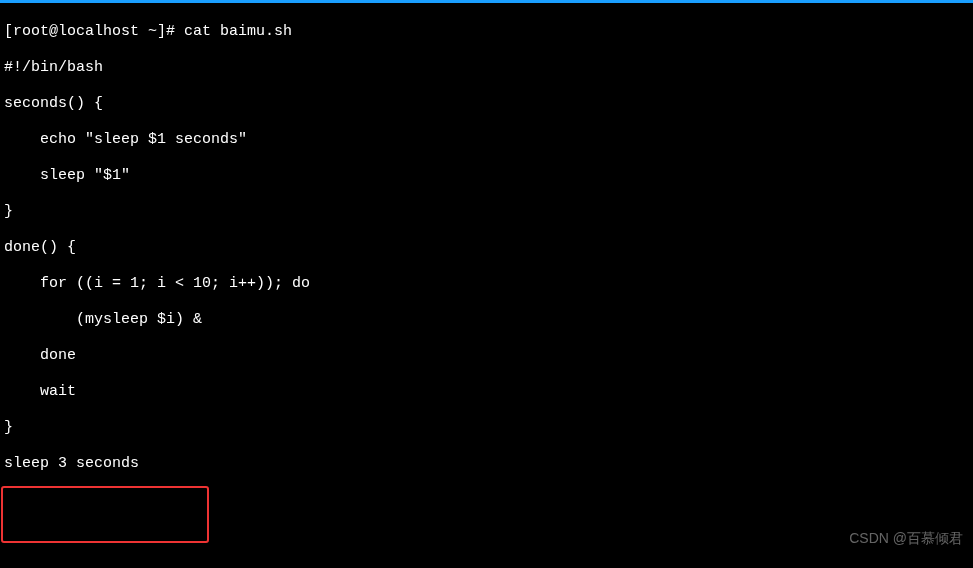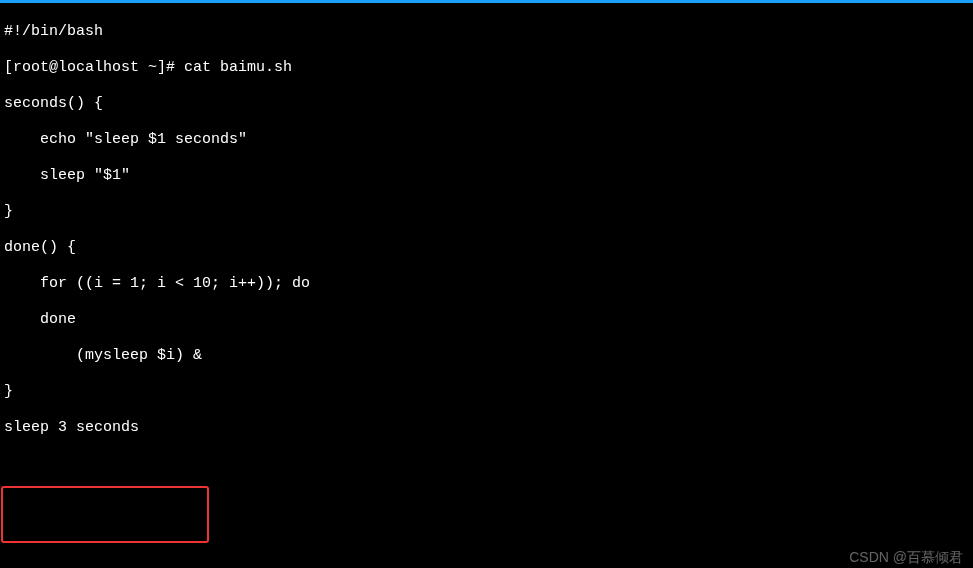--- a/index.html
+++ b/index.html
@@ -36,43 +36,44 @@
       top: 486px;
       width: 208px;
       height: 57px;
       border: 2px solid #e33;
       border-radius: 3px;
       pointer-events: none;
     }
     .watermark {
       position: absolute;
       right: 10px;
-      bottom: 1px;
+      bottom: 20px;
       color: rgba(200, 200, 200, 0.5);
       font-family: Arial, sans-serif;
       font-size: 14px;
       pointer-events: none;
     }
   </style>
 </head>
 <body>
 
 <div class="titlebar"></div>
 
 <div class="terminal">
+<span class="line">[root@localhost ~]# cat baimu.sh</span>
 <span class="line">#!/bin/bash</span>
-<span class="line">[root@localhost ~]# cat baimu.sh</span>
 <span class="line">seconds() {</span>
 <span class="line">    echo "sleep $1 seconds"</span>
 <span class="line">    sleep "$1"</span>
 <span class="line">}</span>
 <span class="line">done() {</span>
 <span class="line">    for ((i = 1; i &lt; 10; i++)); do</span>
+<span class="line">        (mysleep $i) &amp;</span>
 <span class="line">    done</span>
-<span class="line">        (mysleep $i) &amp;</span>
+<span class="line">    wait</span>
 <span class="line">}</span>
 <span class="line">sleep 3 seconds</span>
 
 
 
 
 
 
 
 

